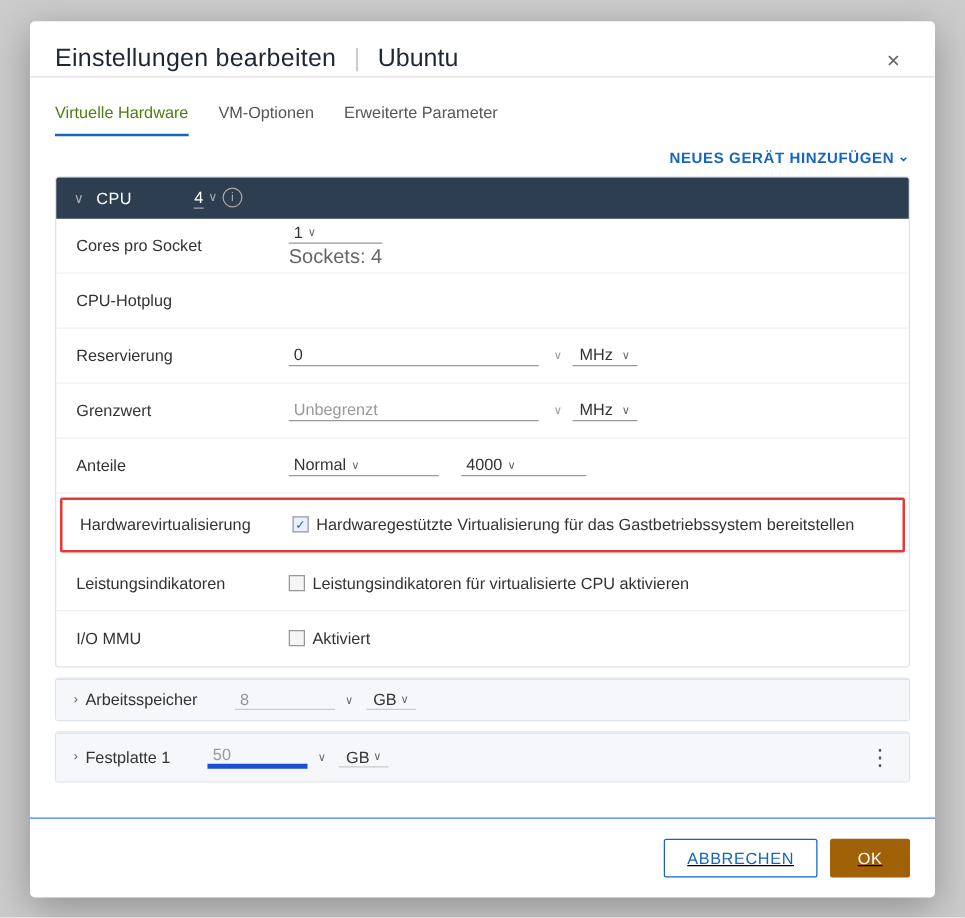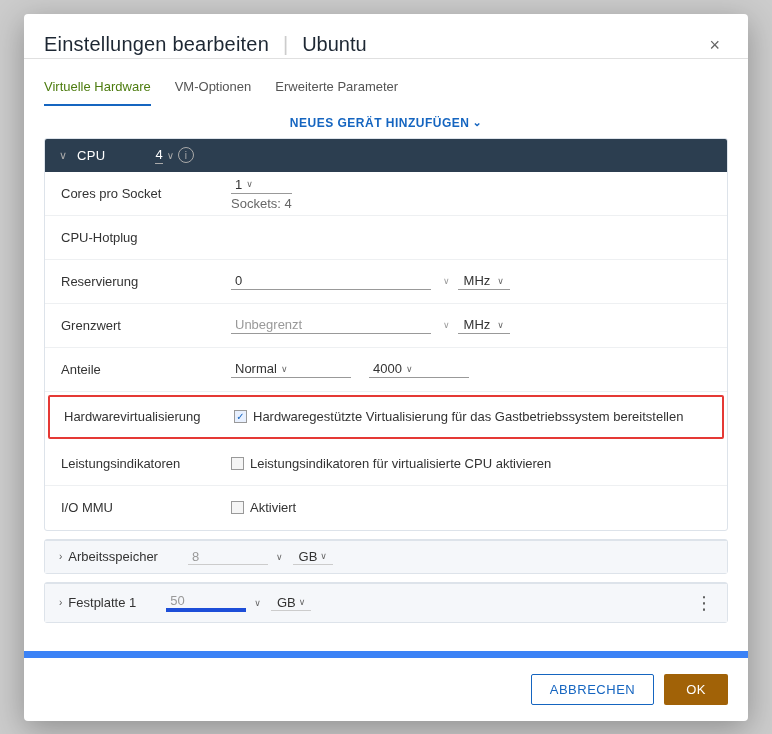--- a/index.html
+++ b/index.html
@@ -74,21 +74,21 @@
       border-bottom: 2px solid #1565c0;
       font-weight: 400;
     }
     .dialog-body {
       flex: 1;
       padding: 0 20px 20px 20px;
       overflow-y: auto;
     }
     .add-device-bar {
       display: flex;
-      justify-content: center;
+      justify-content: flex-end;
       padding: 10px 0 8px 0;
     }
     .add-device-btn {
       color: #1565c0;
       font-size: 12px;
       font-weight: 600;
       letter-spacing: 0.5px;
       cursor: pointer;
       border: none;
       background: none;
@@ -177,21 +177,21 @@
     .select-val {
       font-size: 13px;
       color: #333;
     }
     .select-arrow {
       font-size: 9px;
       color: #666;
       margin-left: 4px;
     }
     .sockets-text {
-      font-size: 13px;
+      font-size: 16px;
       color: #666;
       display: block;
       margin-top: 2px;
     }
     .checkbox-area {
       display: flex;
       align-items: center;
       gap: 6px;
     }
     .checkbox {
@@ -262,21 +262,22 @@
       color: #555;
       font-size: 18px;
       cursor: pointer;
     }
 
     .dialog-footer {
       display: flex;
       justify-content: flex-end;
       padding: 16px 20px;
       gap: 10px;
-      border-top: 7px solid #3b82f6;
+      border-top: 1px solid #3b82f6;
+      text-decoration: underline;
     }
     .btn-cancel {
       padding: 7px 18px;
       border: 1px solid #1565c0;
       background: #fff;
       color: #1565c0;
       font-size: 13px;
       font-weight: 500;
       border-radius: 2px;
       cursor: pointer;

